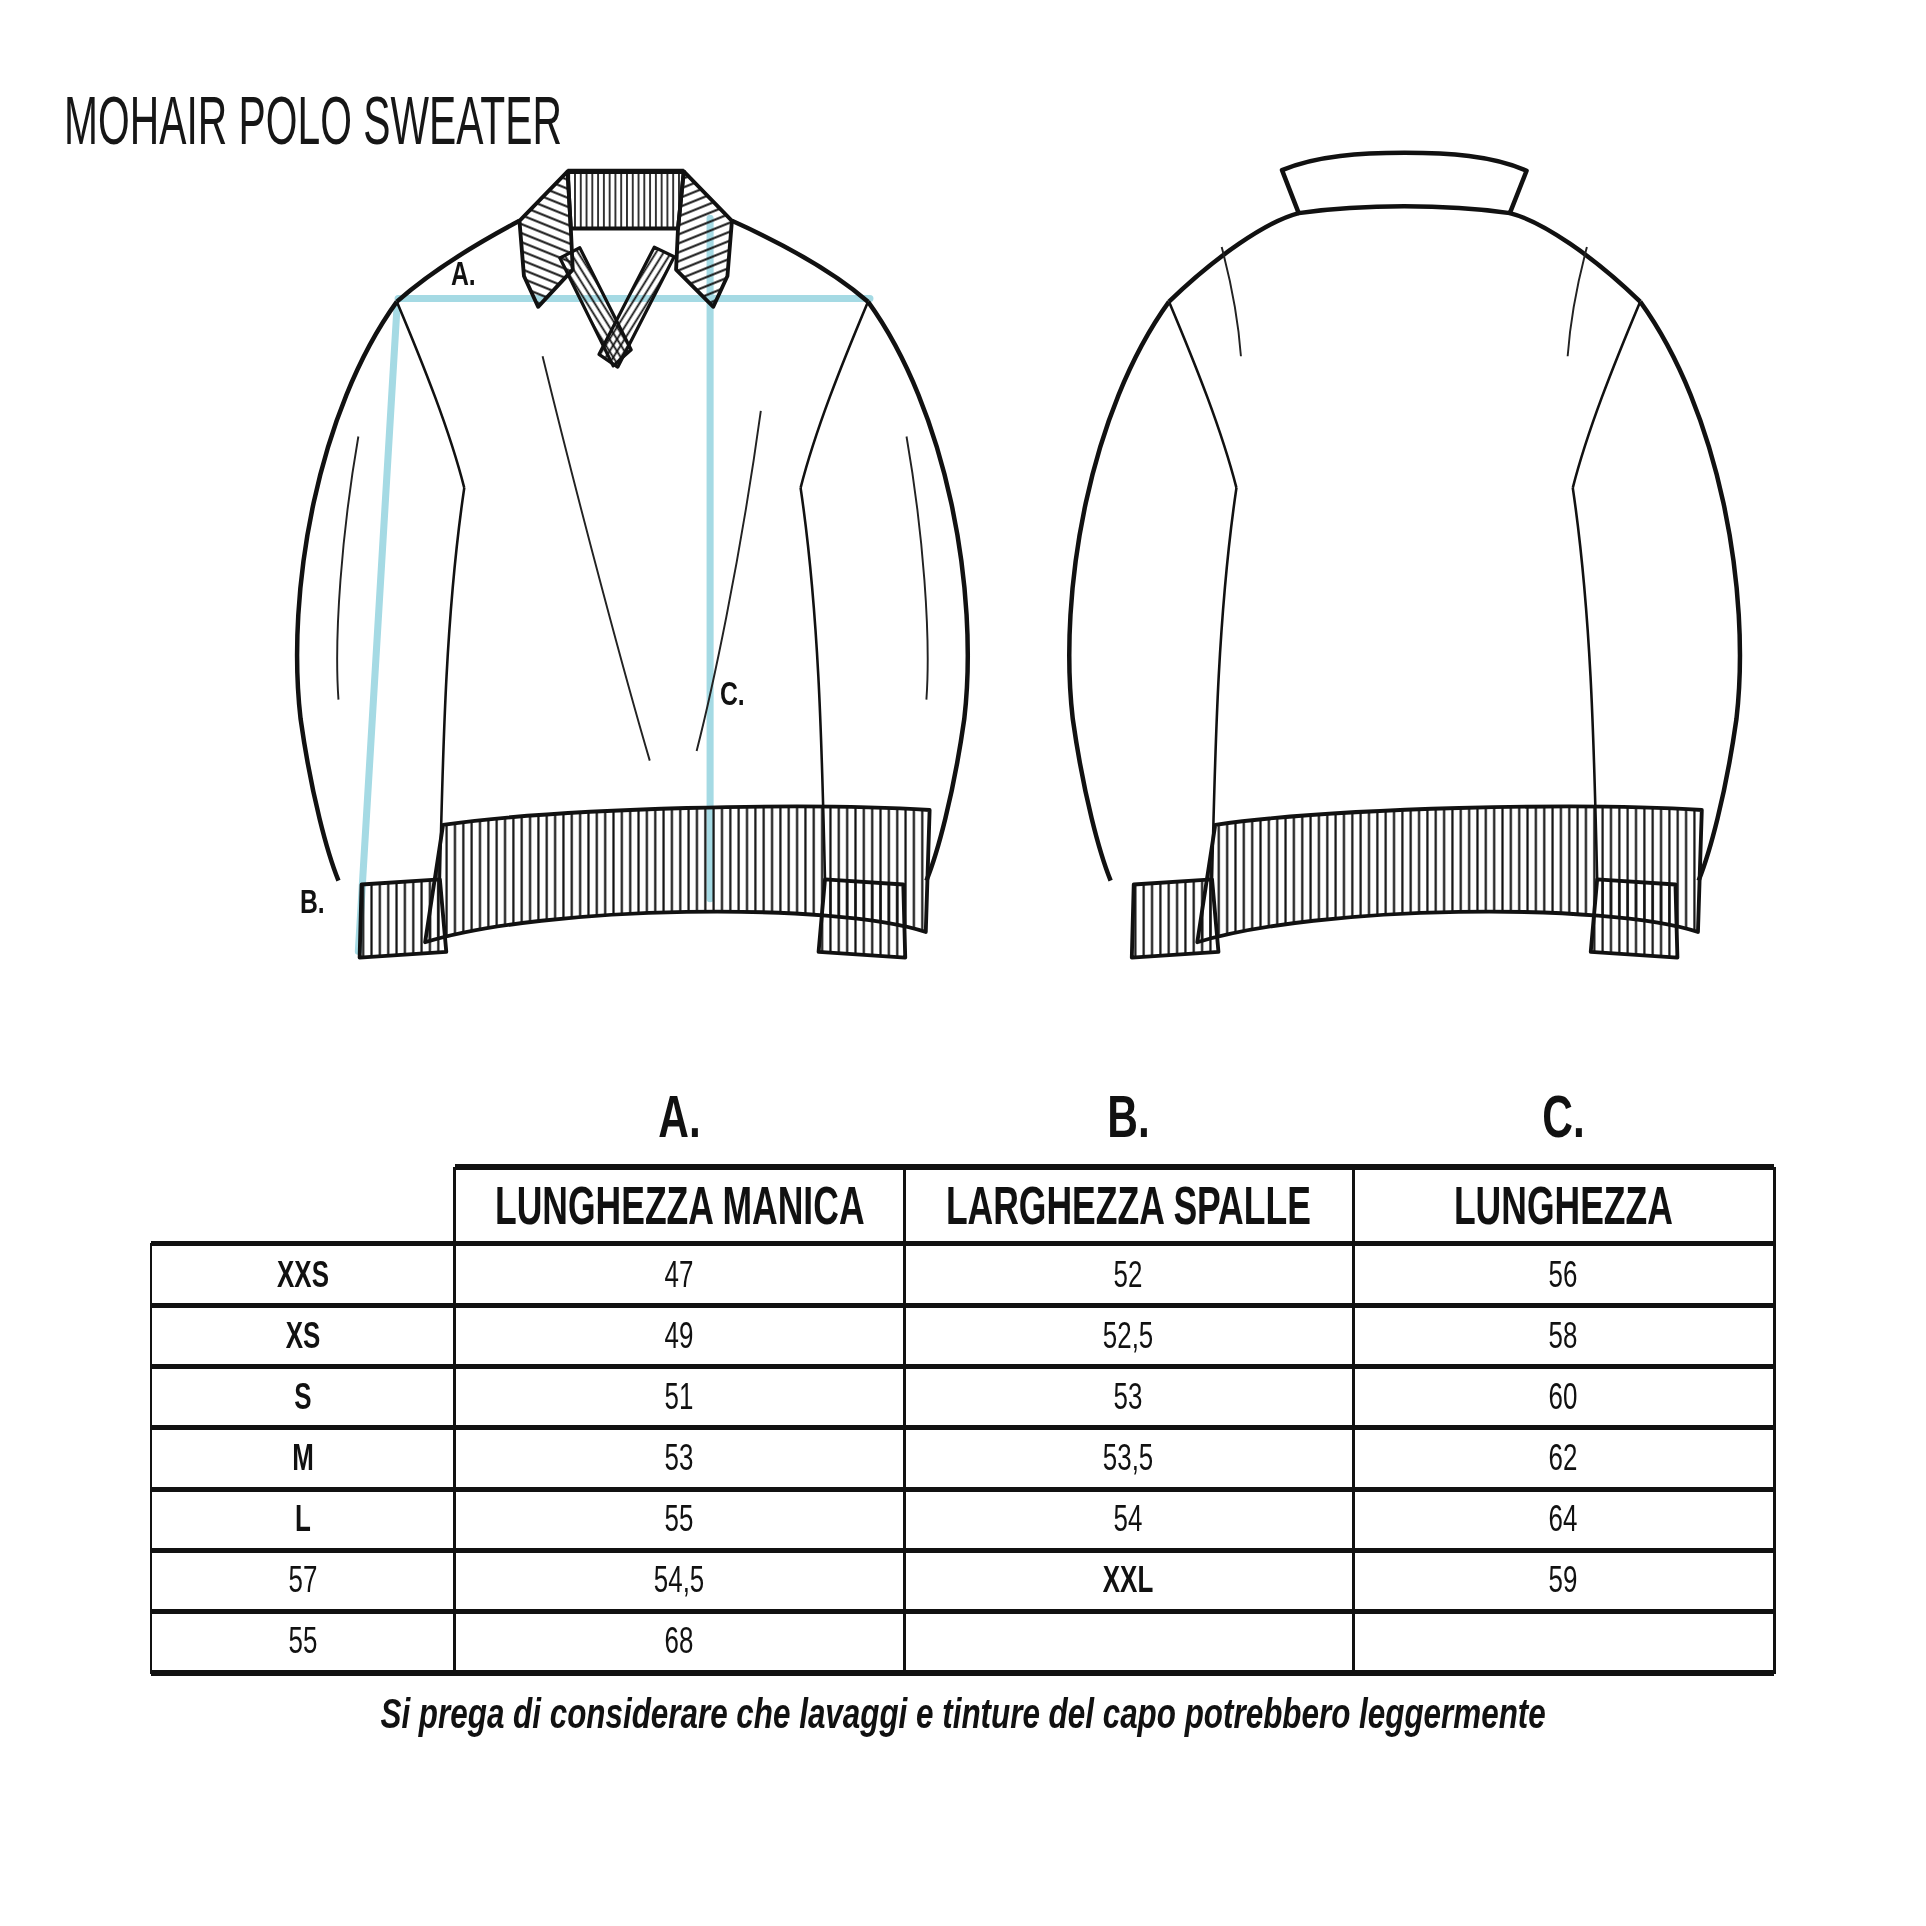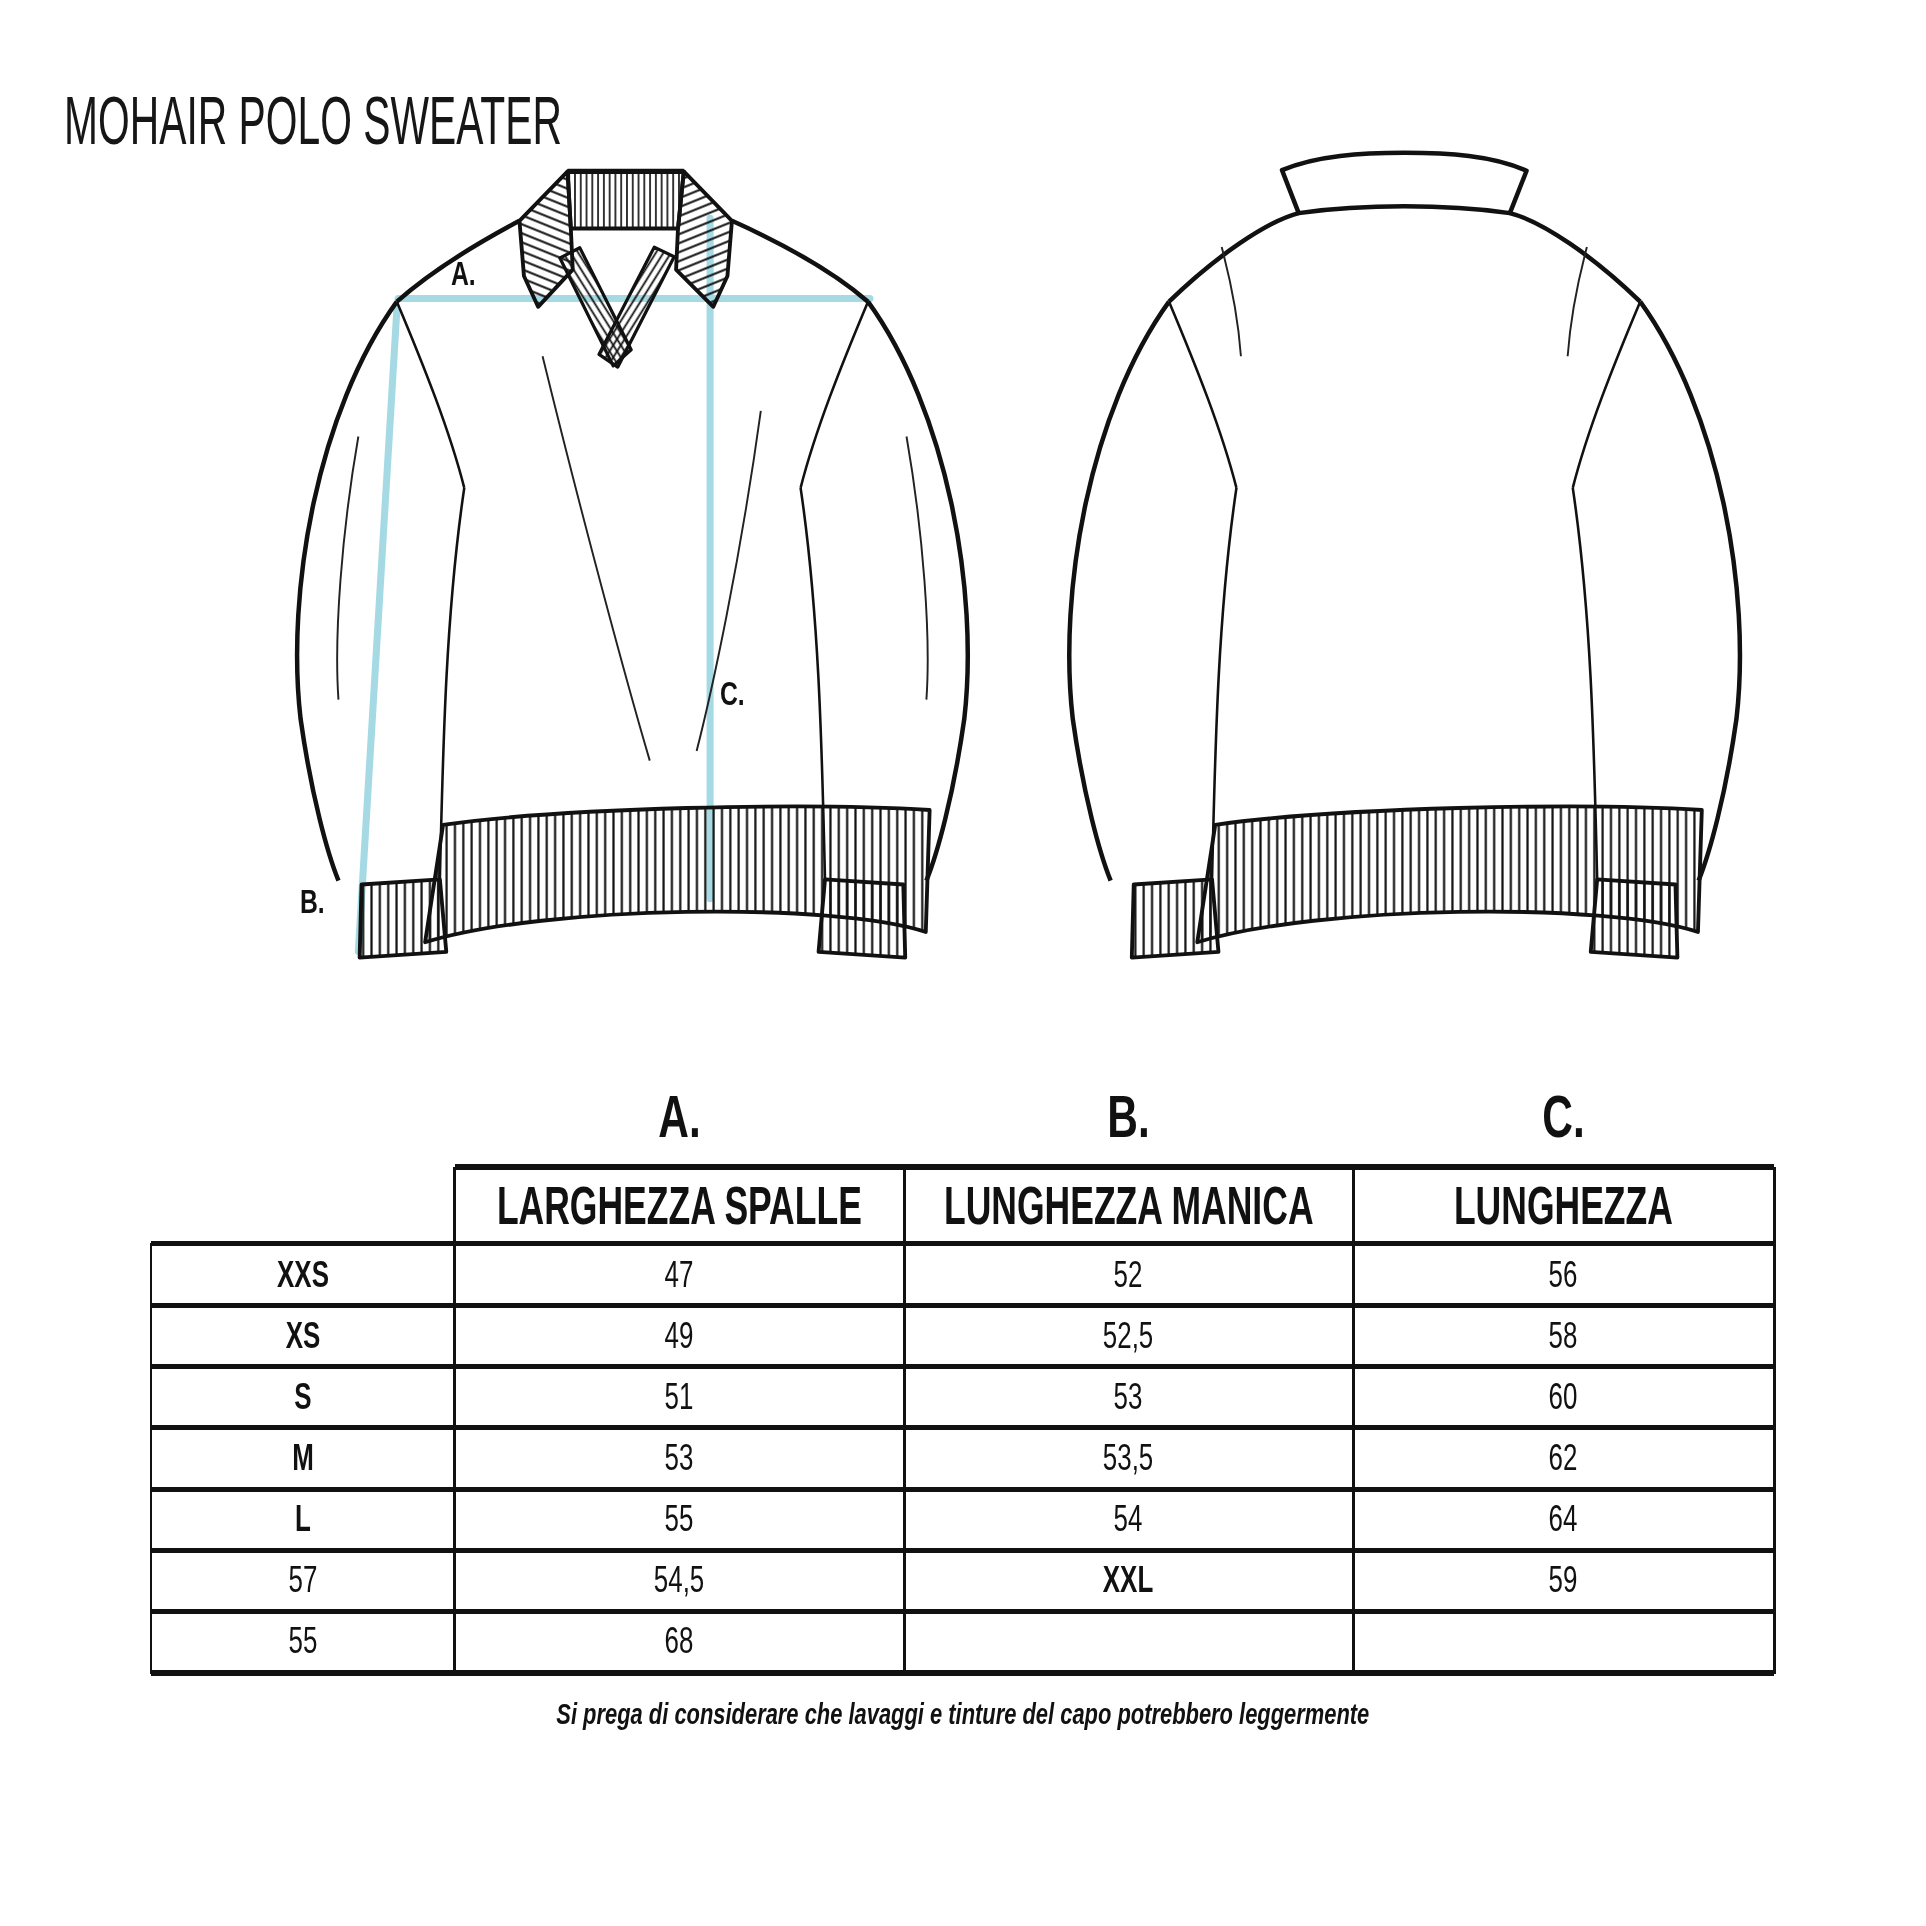--- a/index.html
+++ b/index.html
@@ -33,21 +33,21 @@
         grid-template-rows:77px repeat(7,61px);}
   .cell{display:flex;align-items:center;justify-content:center;font-size:36px;color:#111;}
   .cell .cond{transform:scaleX(0.72);transform-origin:center center;}
   .cell.hdr{font-weight:700;font-size:53px;}
   .cell.hdr .cond{transform:scaleX(0.67);}
   .cell.size{font-weight:700;}
 
   .bl{position:absolute;background:#111;}
 
   .note{position:absolute;left:0;top:1689px;width:1926px;text-align:center;
-        font-style:italic;font-weight:700;font-size:30px;line-height:49px;color:#111;}
+        font-style:italic;font-weight:700;font-size:43px;line-height:49px;color:#111;}
   .note .cond{transform:scaleX(0.73);transform-origin:center top;}
 </style>
 </head>
 <body>
 
 <div class="page">
 
   <div class="title"><span class="cond">MOHAIR POLO SWEATER</span></div>
 
   <svg class="diagram-svg" width="1926" height="1027" viewBox="0 0 3000 1600">
@@ -153,24 +153,24 @@
   <div class="diag-label lblC"><span class="cond">C.</span></div>
 
   <div class="col-letter colL1"><span class="cond">A.</span></div>
   <div class="col-letter colL2"><span class="cond">B.</span></div>
   <div class="col-letter colL3"><span class="cond">C.</span></div>
 
   <div class="size-table">
     <div class="grid">
       <div class="cell"></div>
       <div class="cell hdr">
+          <span class="cond">LUNGHEZZA MANICA</span>
+        </div>
+      <div class="cell hdr">
           <span class="cond">LARGHEZZA SPALLE</span>
-        </div>
-      <div class="cell hdr">
-          <span class="cond">LUNGHEZZA MANICA</span>
         </div>
       <div class="cell hdr">
           <span class="cond">LUNGHEZZA</span>
         </div>
 
       <div class="cell size">
           <span class="cond">XXS</span>
         </div>
       <div class="cell">
           <span class="cond">47</span>

